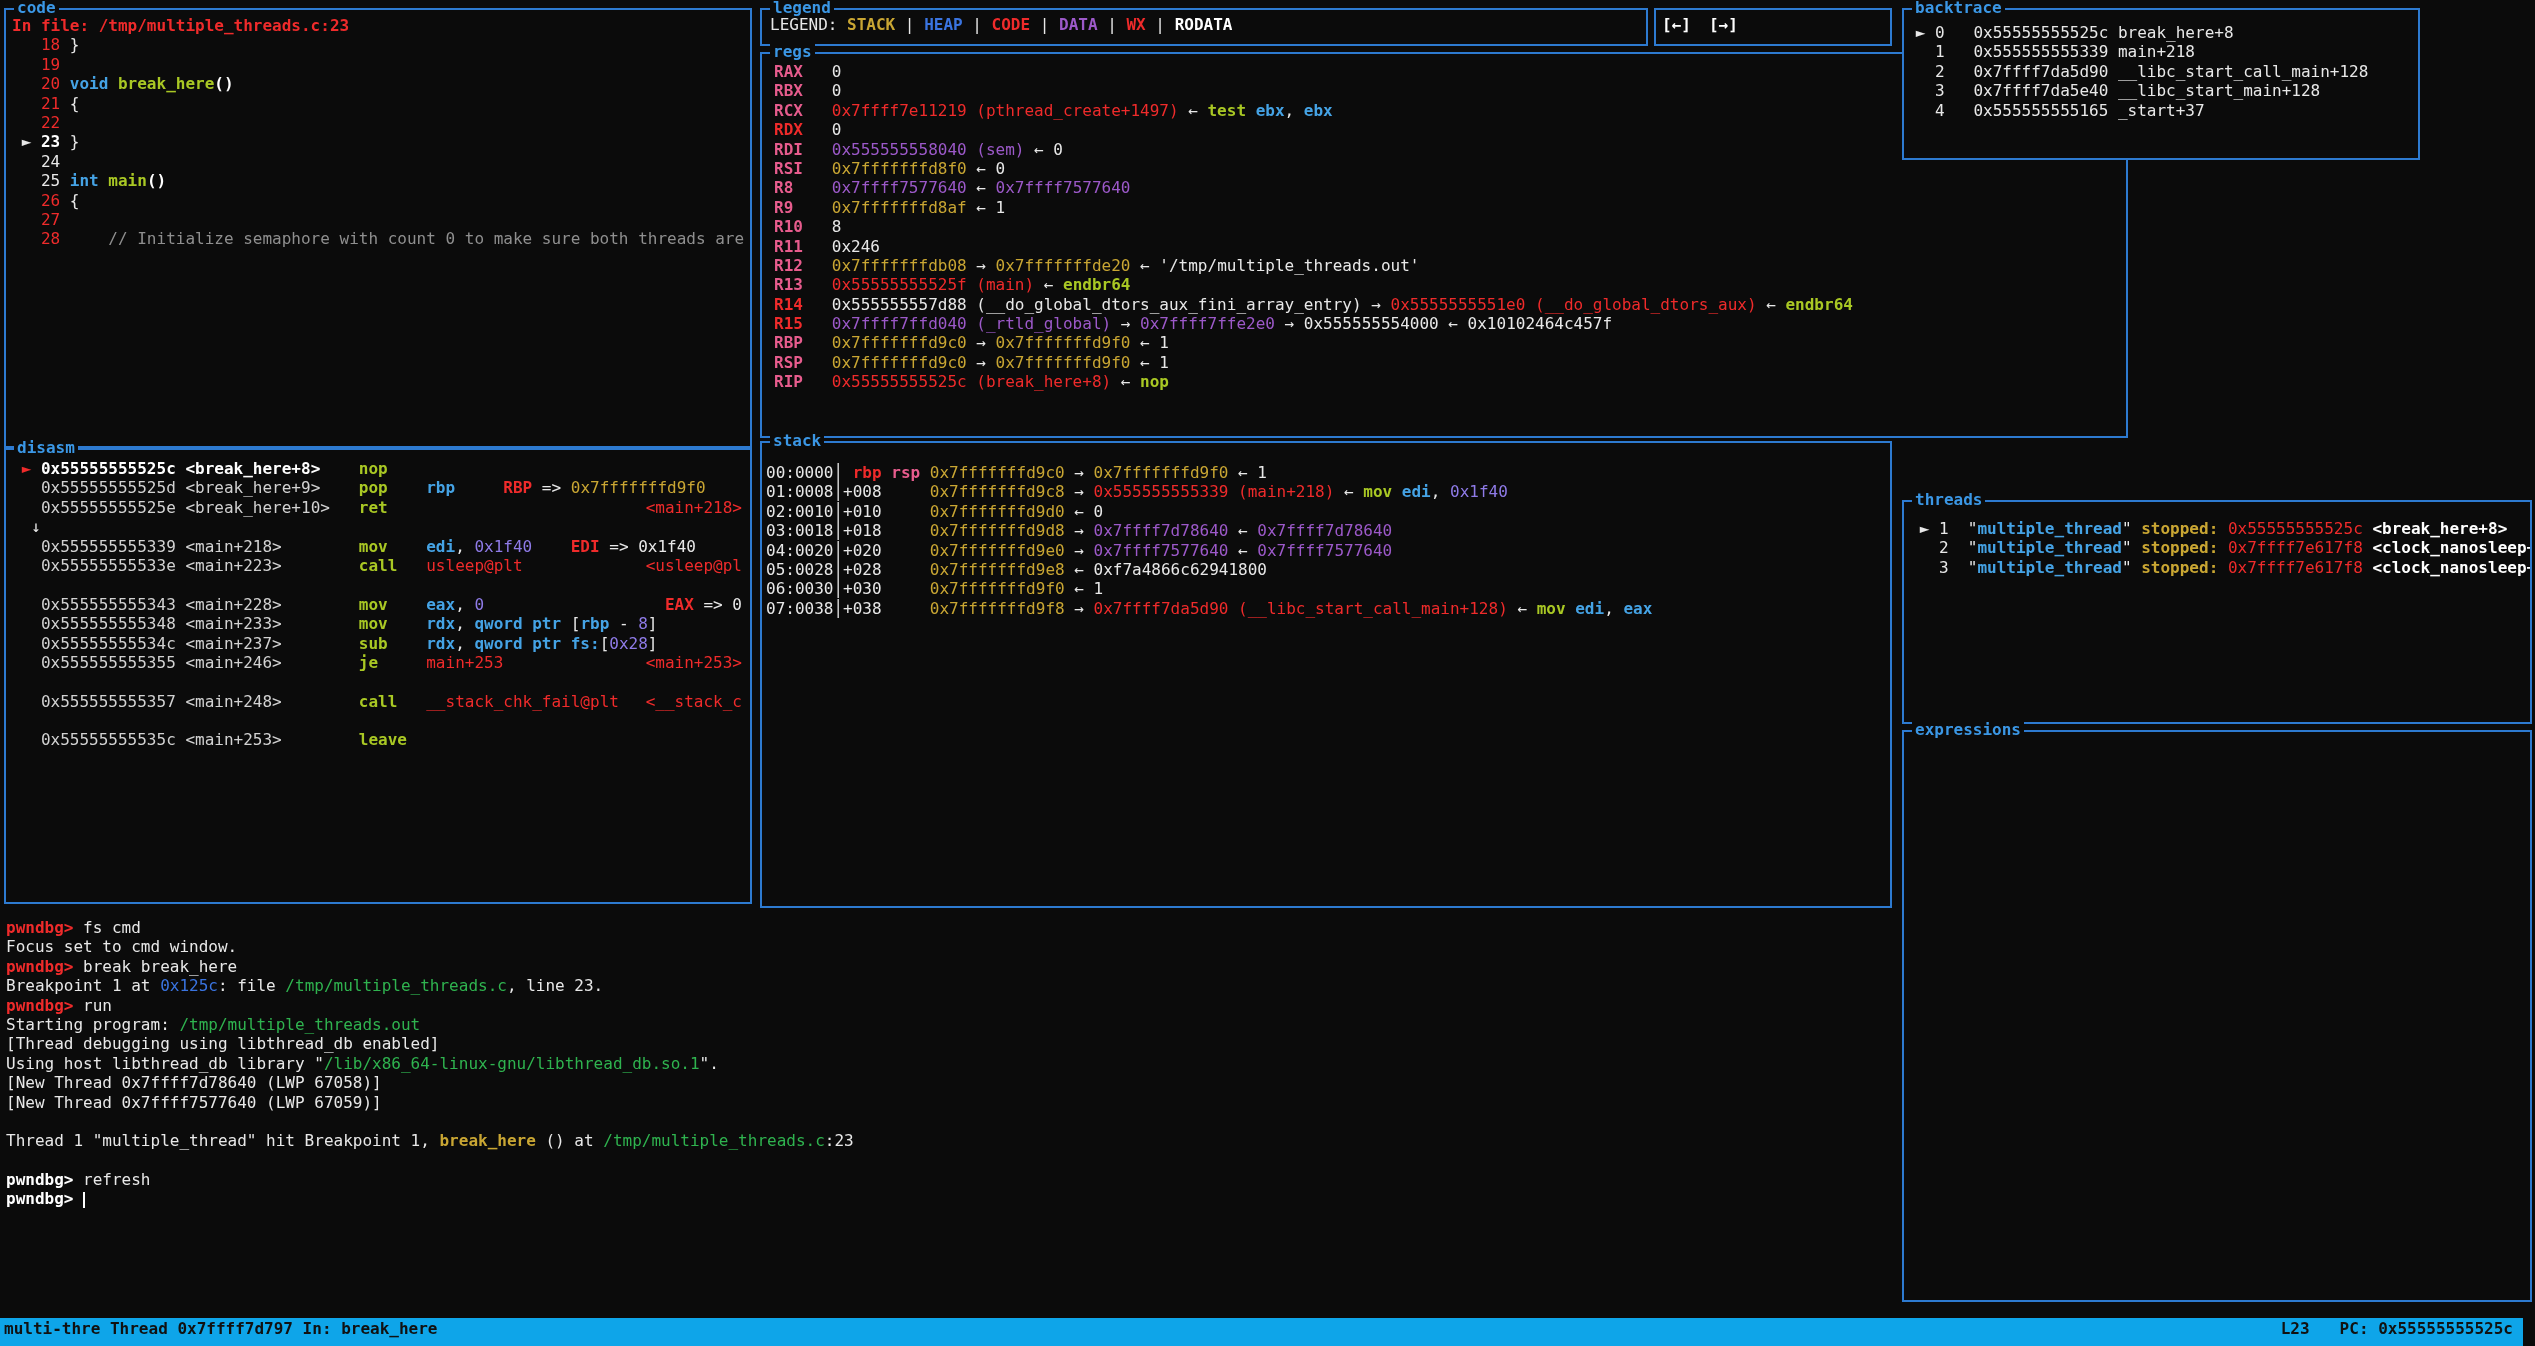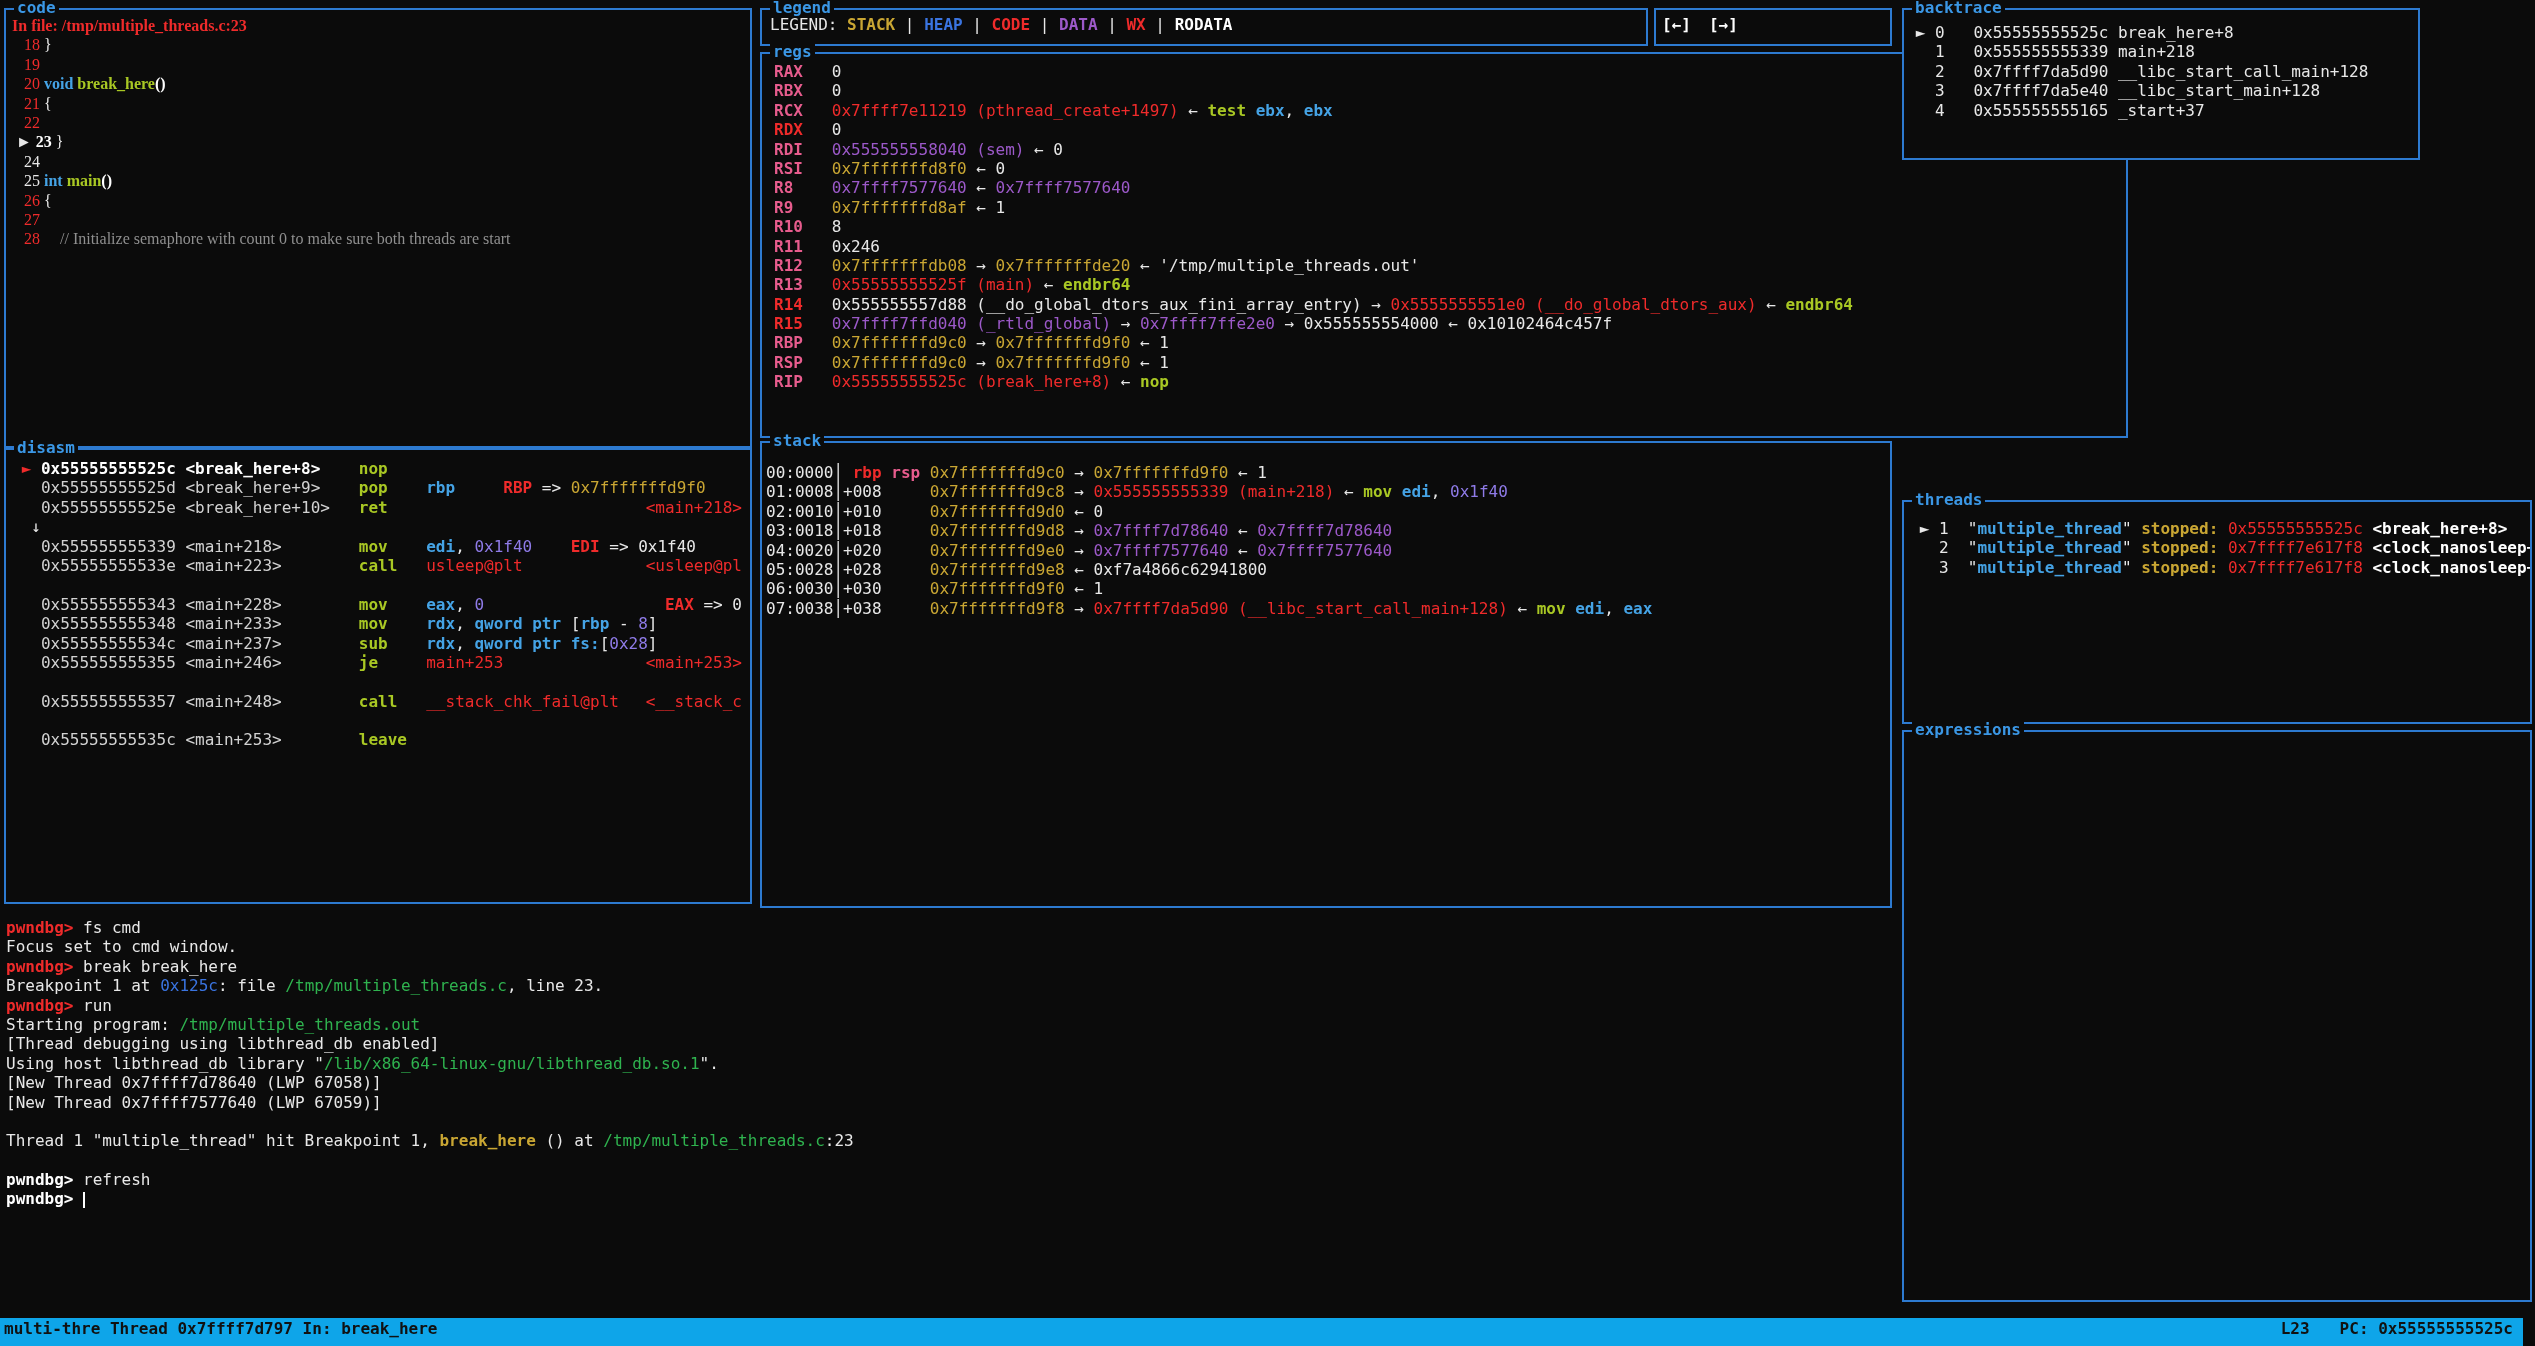--- a/index.html
+++ b/index.html
@@ -10,21 +10,21 @@
   .pcontent{position:relative;width:100%;height:100%;overflow:hidden;box-sizing:border-box;}
   .tline{position:relative;white-space:pre;height:19.4px;}
   .seg{white-space:pre;}
   .right{position:absolute;right:4px;top:0;white-space:pre;}
   .w{color:#e8e8e8}.W{color:#ffffff;font-weight:bold}.g{color:#8f8f8f}.dim{color:#d2d2d2}
   .red{color:#ef2b2b}.pink{color:#e75c8d}.yel{color:#c9a633}.pur{color:#9c59c9}
   .vio{color:#8f7be8}.blu{color:#45a3e5}.tblu{color:#3a74e0}.grn{color:#a9c824}.tgrn{color:#2fb34f}
   .b{font-weight:bold}
   .cur{display:inline-block;width:0;height:16px;border-left:2px solid #ffffff;vertical-align:text-bottom;}
   #panel-code{left:4px;top:8px;width:748px;height:440px;}
-  #panel-code .pcontent{padding:6px 4px 0 6px;font-family:Liberation Serif, serif;}
+  #panel-code .pcontent{padding:6px 4px 0 6px;}
   #panel-legend{left:760px;top:8px;width:888px;height:38px;}
   #panel-legend .pcontent{padding:5px 4px 0 8px;}
   #panel-history{left:1654px;top:8px;width:238px;height:38px;}
   #panel-history .pcontent{padding:5px 4px 0 6px;}
   #panel-regs{left:760px;top:52px;width:1368px;height:386px;}
   #panel-regs .pcontent{padding:8px 4px 0 12px;}
   #panel-backtrace{left:1902px;top:8px;width:518px;height:152px;}
   #panel-backtrace .pcontent{padding:13px 2px 0 2px;}
   #panel-disasm{left:4px;top:448px;width:748px;height:456px;}
   #panel-disasm .pcontent{padding:9px 4px 0 6px;}

